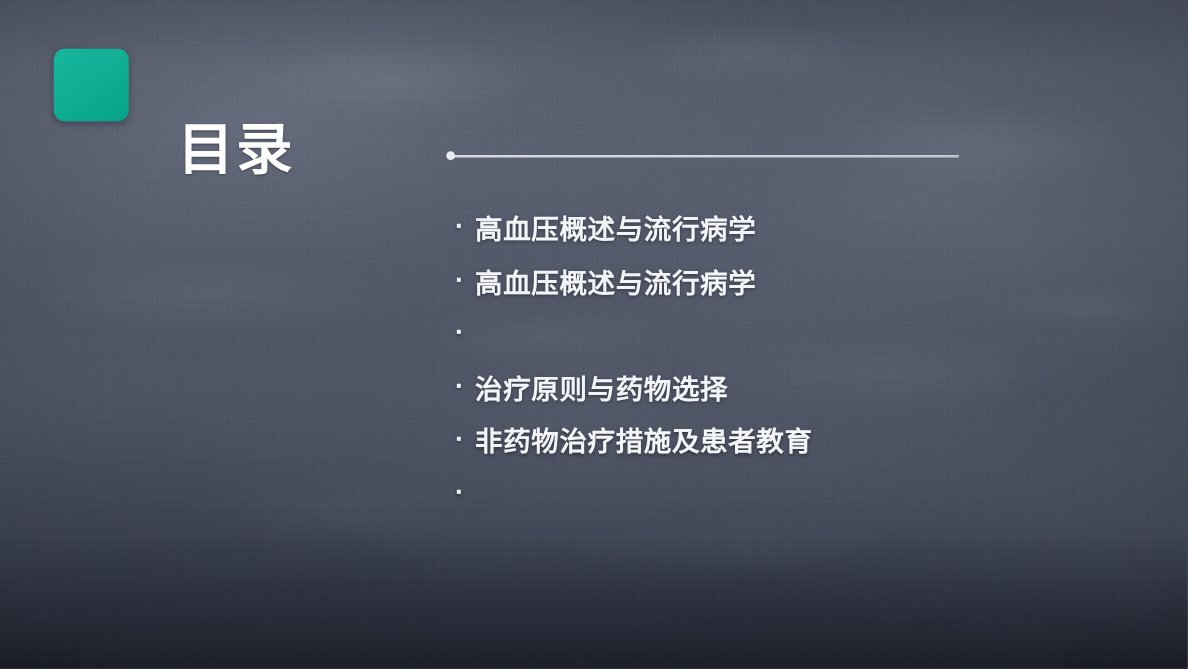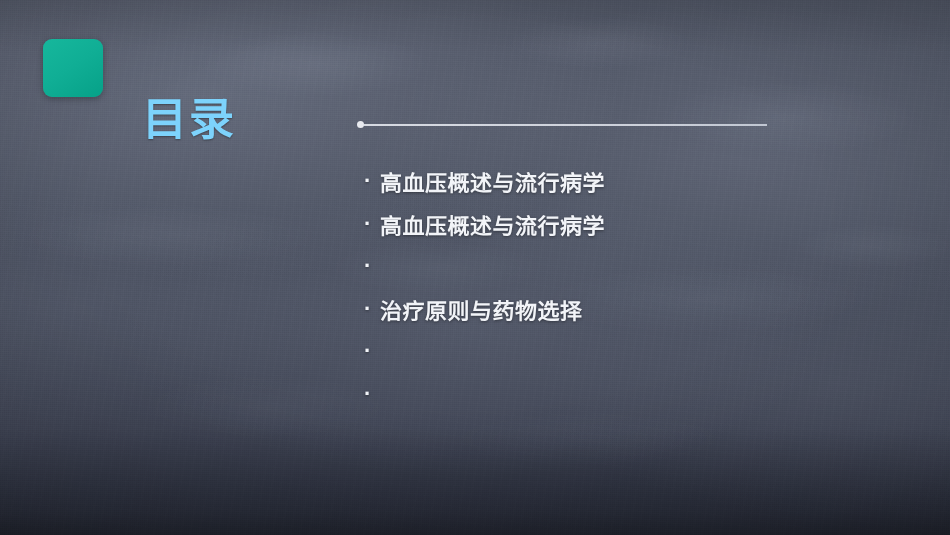--- a/index.html
+++ b/index.html
@@ -96,21 +96,21 @@
   }
 
   
   .page-title {
     position: absolute;
     left: 142px;
     top: 97px;
     font-size: 45px;
     font-weight: 700;
     line-height: 1.0;
-    color: #7dd3fc;
+    color: #ffffff;
     letter-spacing: 2px;
     text-shadow: 0 1px 2px rgba(0,0,0,0.35);
     white-space: nowrap;
   }
 
   
   .divider {
     position: absolute;
     left: 357px;
     top: 121px;
@@ -199,19 +199,20 @@
     </li>
     <li class="agenda-item">
       <span class="agenda-bullet">·</span>
     </li>
     <li class="agenda-item">
       <span class="agenda-bullet">·</span>
       <span class="agenda-label">治疗原则与药物选择</span>
     </li>
     <li class="agenda-item">
       <span class="agenda-bullet">·</span>
+      <span class="agenda-label">非药物治疗措施及患者教育</span>
     </li>
     <li class="agenda-item">
       <span class="agenda-bullet">·</span>
     </li>
   </ul>
 
 </div>
 
 </body></html>

